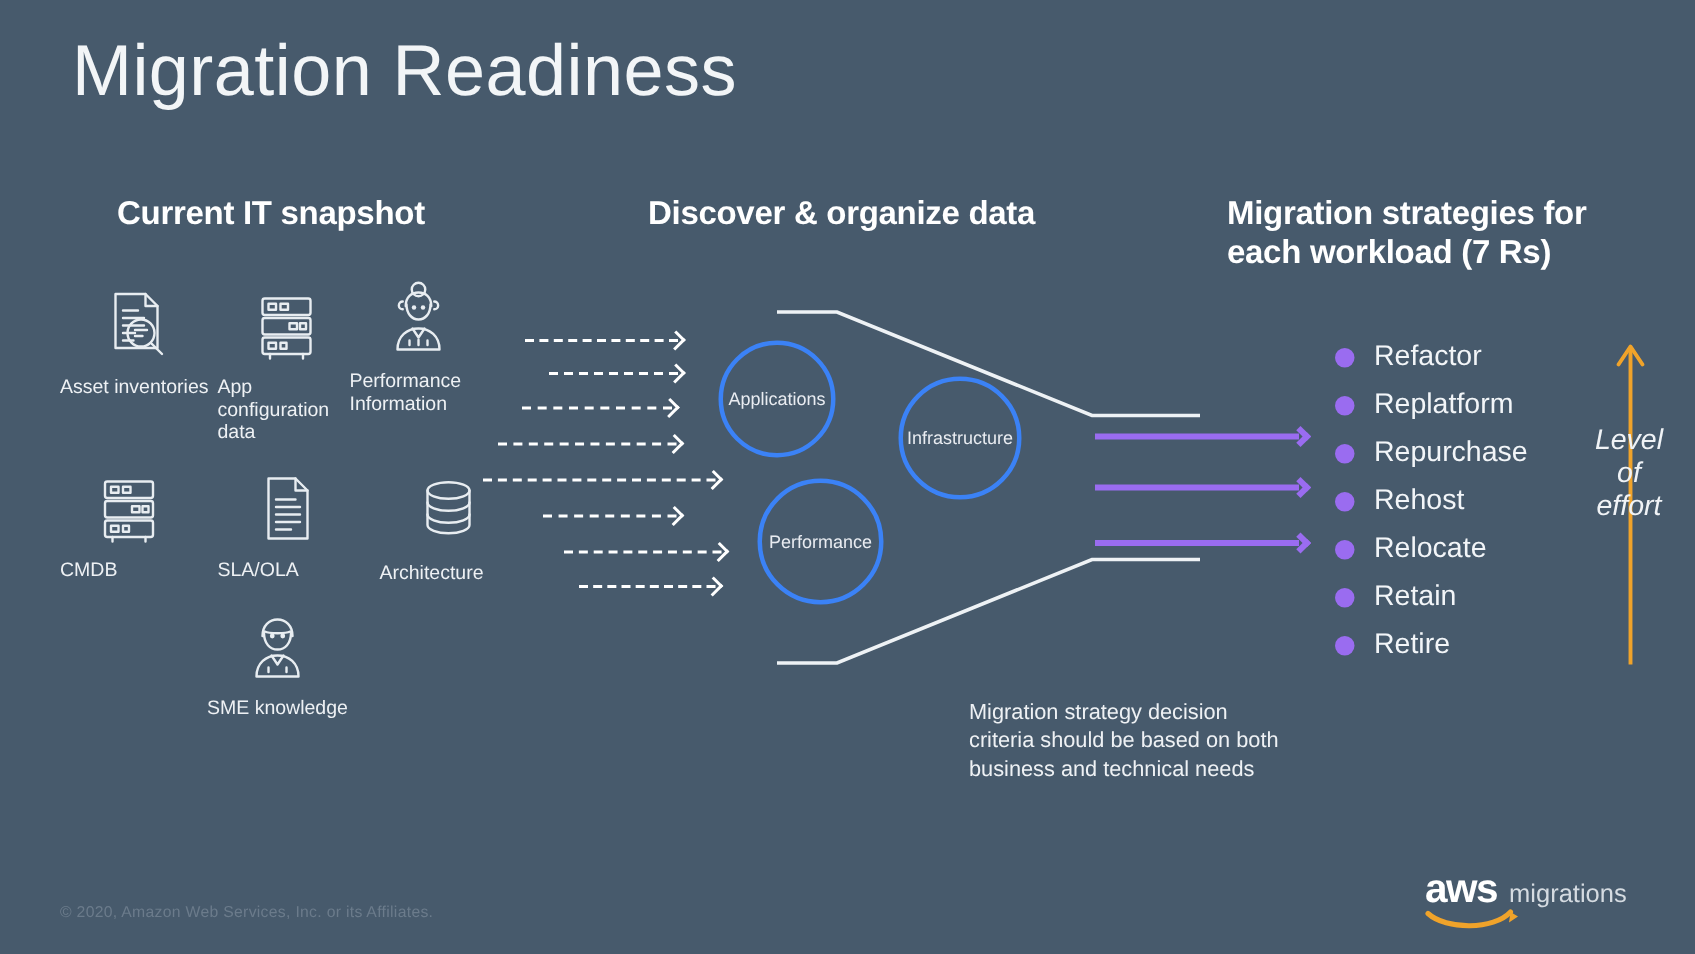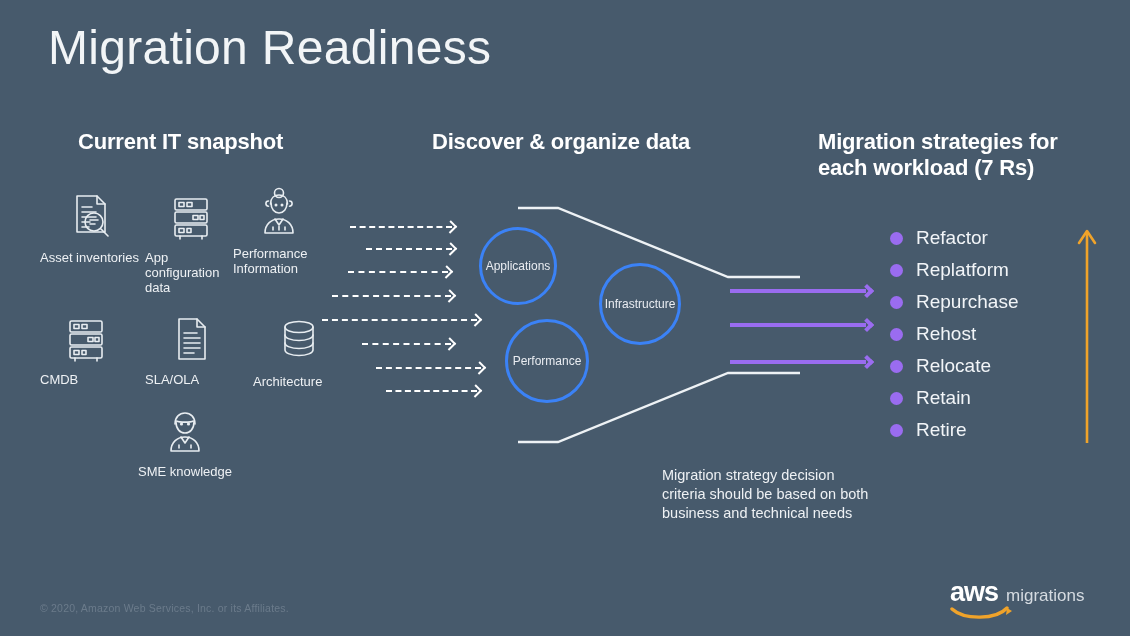--- a/index.html
+++ b/index.html
@@ -90,21 +90,21 @@
   #effort { position:absolute; left:1052px; top:225px; width:70px; height:220px; }
   #effort-label {
     position:absolute; left:1047px; top:283px; width:78px;
     text-align:center; font-style:italic; font-size:19px; line-height:22px;
     color:#f0f3f6;
   }
 
   
   #caption {
     position:absolute; left:646px; top:466px; width:300px;
-    font-size:14.5px; line-height:19px; color:#eef1f4;margin-left:16px;
+    font-size:14.5px; line-height:19px; color:#eef1f4;
   }
 
   
   #copyright {
     position:absolute; left:40px; top:602px;
     font-size:10.5px; color:#6b7b8b; letter-spacing:0.2px;
   }
   #aws-logo { position:absolute; left:950px; top:580px; }
   #aws-logo .aws-text {
     font-size:27px; font-weight:bold; color:#ffffff; letter-spacing:-1px;
@@ -272,21 +272,21 @@
   </div>
 
   <svg id="funnel" width="300" height="270">
     <path d="M18 18 H58 L228 87 H300" fill="none" stroke="#eef2f5" stroke-width="2.4"></path>
     <path d="M18 252 H58 L228 183 H300" fill="none" stroke="#eef2f5" stroke-width="2.4"></path>
   </svg>
 
   <div class="bubble" style="left:479px; top:227px; width:78px; height:78px;">
     <span>Applications</span>
   </div>
-  <div class="bubble" style="left:599px; top:263px; width:82px; height:82px;">
+  <div class="bubble" style="left:599px; top:251px; width:82px; height:82px;">
     <span>Infrastructure</span>
   </div>
   <div class="bubble" style="left:505px; top:319px; width:84px; height:84px;">
     <span>Performance</span>
   </div>
 
   <div class="parrow" style="left:730px; top:286px; width:142px;">
     <div class="shaft" style="width:136px;"></div>
       <div class="head"></div>
   </div>
@@ -327,20 +327,25 @@
     <div class="rs-item">
       <span class="dot"></span>
       <span class="lbl">Retire</span>
     </div>
   </div>
 
   <svg id="effort" width="70" height="220">
     <path d="M35 218 V8" stroke="#f0a32a" stroke-width="2.6" fill="none"></path>
     <path d="M27 18 L35 6 L43 18" stroke="#f0a32a" stroke-width="2.6" fill="none" stroke-linecap="round" stroke-linejoin="round"></path>
   </svg>
+  <div id="effort-label">
+    <div>Level</div>
+    <div>of</div>
+    <div>effort</div>
+  </div>
 
   <div id="caption">
     <div>Migration strategy decision</div>
     <div>criteria should be based on both</div>
     <div>business and technical needs</div>
   </div>
 
   <div id="copyright">© 2020, Amazon Web Services, Inc. or its Affiliates.</div>
 
   <div id="aws-logo">

